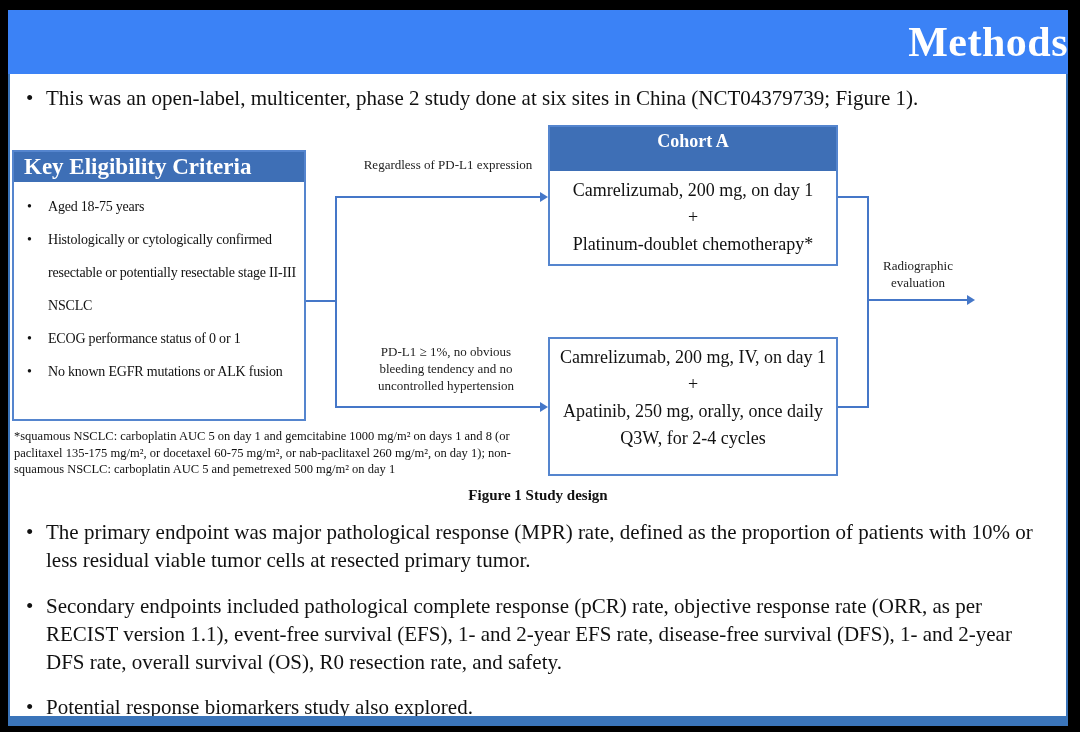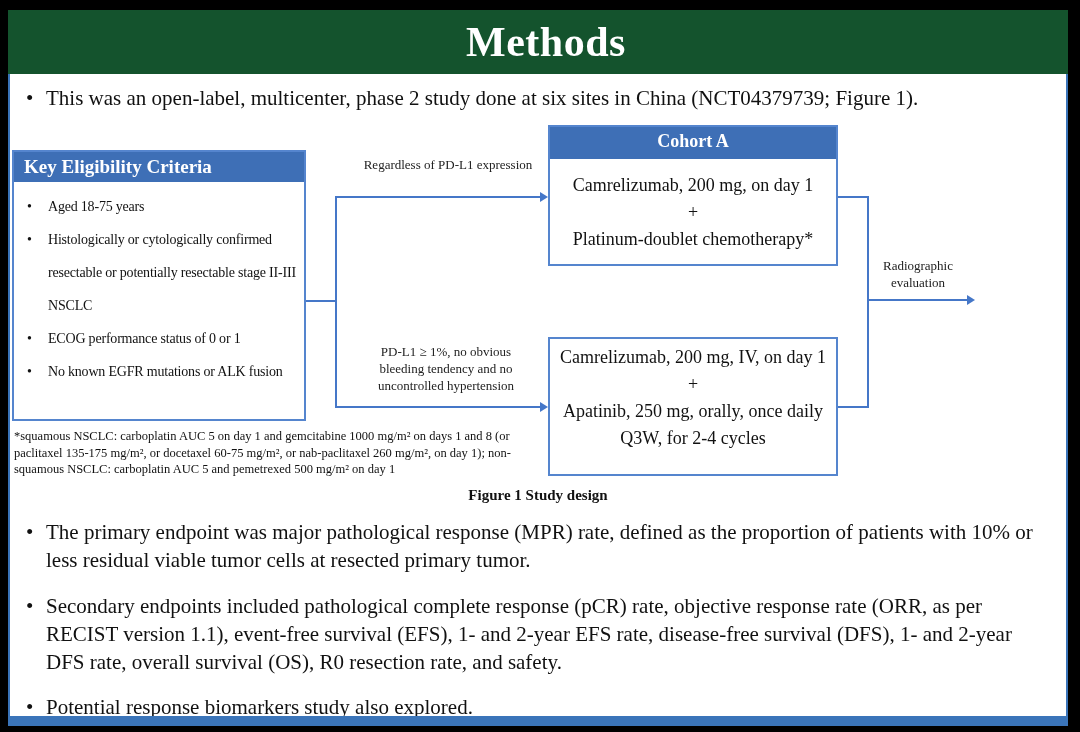--- a/index.html
+++ b/index.html
@@ -1,46 +1,46 @@
 <!DOCTYPE html>
 <html><head>
 <meta charset="utf-8">
 <style>
   * { margin:0; padding:0; box-sizing:border-box; }
   body { background:#000; font-family:"Liberation Serif","DejaVu Serif",serif; }
   .frame { position:relative; width:1080px; height:732px; background:#000; overflow:hidden; }
   .slide { position:absolute; left:8px; top:10px; width:1060px; height:716px;
            background:#fff; border:2px solid #3a74b9; }
   .banner { position:absolute; left:-2px; top:-2px; width:1060px; height:64px;
-            background:#14532d; display:flex; align-items:center; justify-content:center;padding-left:16px; }
+            background:#3b82f6; display:flex; align-items:center; justify-content:flex-end;padding-left:16px; }
   .banner h1 { color:#fff; font-size:42px; font-weight:bold; letter-spacing:0.5px; }
   .bottom-bar { position:absolute; left:-2px; bottom:-2px; width:1060px; height:10px; background:#3a74b9; }
 
   .para { position:absolute; left:8px; width:1036px; display:flex; font-size:21px;
           line-height:28px; color:#111; }
   .para .dot { width:28px; padding-left:8px; flex:none; }
   .para .ptxt { flex:1; }
   .intro { white-space:nowrap; }
 
   
   .dgbox { position:absolute; background:#fff; border:2px solid #5585ce; }
   .dghead { background:#3e6fb6; color:#fff; font-weight:bold; text-align:left; }
 
   .elig { left:2px; top:138px; width:294px; height:271px; }
-  .elig .dghead { height:30px; line-height:30px; font-size:19px; padding-left:10px; }
+  .elig .dghead { height:30px; line-height:30px; font-size:23px; padding-left:10px; }
   .elig ul { list-style:none; padding-top:8px; }
   .elig li { position:relative; padding-left:34px; font-size:14px; line-height:33px;
              letter-spacing:-0.2px; color:#111; }
   .elig li::before { content:"•"; position:absolute; left:13px; }
 
   .cohort { width:290px; left:538px; text-align:center; }
-  .cohort .dghead { height:32px; line-height:28px; font-size:18px; text-align:center; }
+  .cohort .dghead { height:44px; line-height:28px; font-size:18px; text-align:center; }
   .cohort .cline { font-size:18px; line-height:27px; color:#111; }
   .cohort-a { top:113px; height:141px; }
-  .cohort-a .cbody { padding-top:13px; }
+  .cohort-a .cbody { padding-top:6px; }
   .cohort-b { top:325px; height:139px; }
   .cohort-b .cbody { padding-top:5px; }
 
   .surgery { left:966px; top:273px; width:84px; height:33px; border:2px solid #4577c8;
              text-align:center; font-size:19px; line-height:29px; color:#111; }
 
   
   .hline, .vline { position:absolute; background:#4577c8; }
   .hline { height:2px; } .vline { width:2px; }
   .ahead { position:absolute; width:0; height:0;

